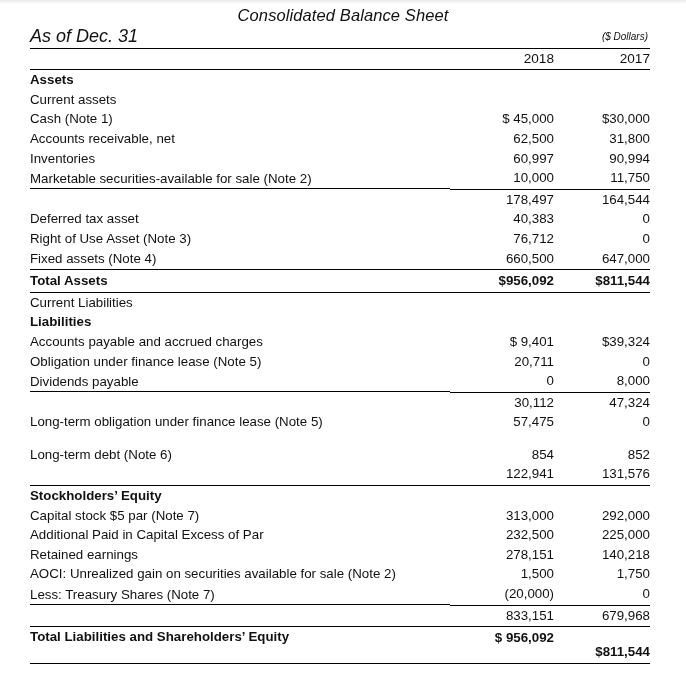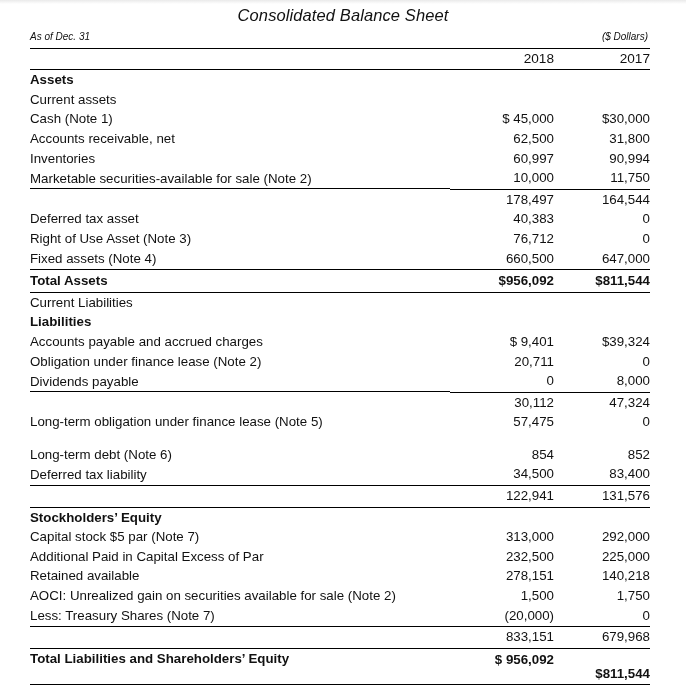--- a/index.html
+++ b/index.html
@@ -64,21 +64,21 @@
   td.label { text-align: left; }
   td.num {
     text-align: right;
     padding-right: 2px;
     font-variant-numeric: tabular-nums;
   }
 
   
   .asof td.label {
     font-style: italic;
-    font-size: 10px;
+    font-size: 18px;
   }
   .asof td.num-wide {
     font-style: italic;
     font-size: 10px;
     text-align: right;
     padding-right: 2px;
   }
   tr.asof td { border-bottom: 1.6px solid #000; padding-bottom: 1px; }
 
   tr.yearhead td { border-bottom: 1.6px solid #000; padding-bottom: 1px; }
@@ -214,21 +214,21 @@
         <td class="num"></td>
         <td class="num"></td>
       </tr>
 
       <tr>
         <td class="label ind2">Accounts payable and accrued charges</td>
         <td class="num">$ 9,401</td>
         <td class="num">$39,324</td>
       </tr>
       <tr>
-        <td class="label ind2">Obligation under finance lease (Note 2)</td>
+        <td class="label ind2">Obligation under finance lease (Note 5)</td>
         <td class="num">20,711</td>
         <td class="num">0</td>
       </tr>
       <tr>
         <td class="label ind2">
           <span class="uline-wrap">Dividends payable</span>
         </td>
         <td class="num" style="border-bottom:1.6px solid #000;padding-bottom:1px;">0</td>
         <td class="num" style="border-bottom:1.6px solid #000;padding-bottom:1px;">8,000</td>
       </tr>
@@ -249,27 +249,20 @@
         <td></td>
           <td></td>
           <td></td>
       </tr>
 
       <tr>
         <td class="label ind1">Long-term debt (Note 6)</td>
         <td class="num">854</td>
         <td class="num">852</td>
       </tr>
-      <tr>
-        <td class="label ind1">
-          <span class="uline-wrap">Deferred tax liability</span>
-        </td>
-        <td class="num" style="border-bottom:1.6px solid #000;padding-bottom:1px;">34,500</td>
-        <td class="num" style="border-bottom:1.6px solid #000;padding-bottom:1px;">83,400</td>
-      </tr>
 
       <tr class="subtotal-underline">
         <td class="label ind1"></td>
         <td class="num">122,941</td>
         <td class="num">131,576</td>
       </tr>
 
       <tr>
         <td class="label ind0 bold">Stockholders’ Equity</td>
         <td class="num"></td>
@@ -280,21 +273,21 @@
         <td class="label ind1">Capital stock $5 par (Note 7)</td>
         <td class="num">313,000</td>
         <td class="num">292,000</td>
       </tr>
       <tr>
         <td class="label ind1">Additional Paid in Capital Excess of Par</td>
         <td class="num">232,500</td>
         <td class="num">225,000</td>
       </tr>
       <tr>
-        <td class="label ind1">Retained available</td>
+        <td class="label ind1">Retained earnings</td>
         <td class="num">278,151</td>
         <td class="num">140,218</td>
       </tr>
       <tr>
         <td class="label ind1">AOCI: Unrealized gain on securities available for sale (Note 2)</td>
         <td class="num">1,500</td>
         <td class="num">1,750</td>
       </tr>
       <tr>
         <td class="label ind1">

